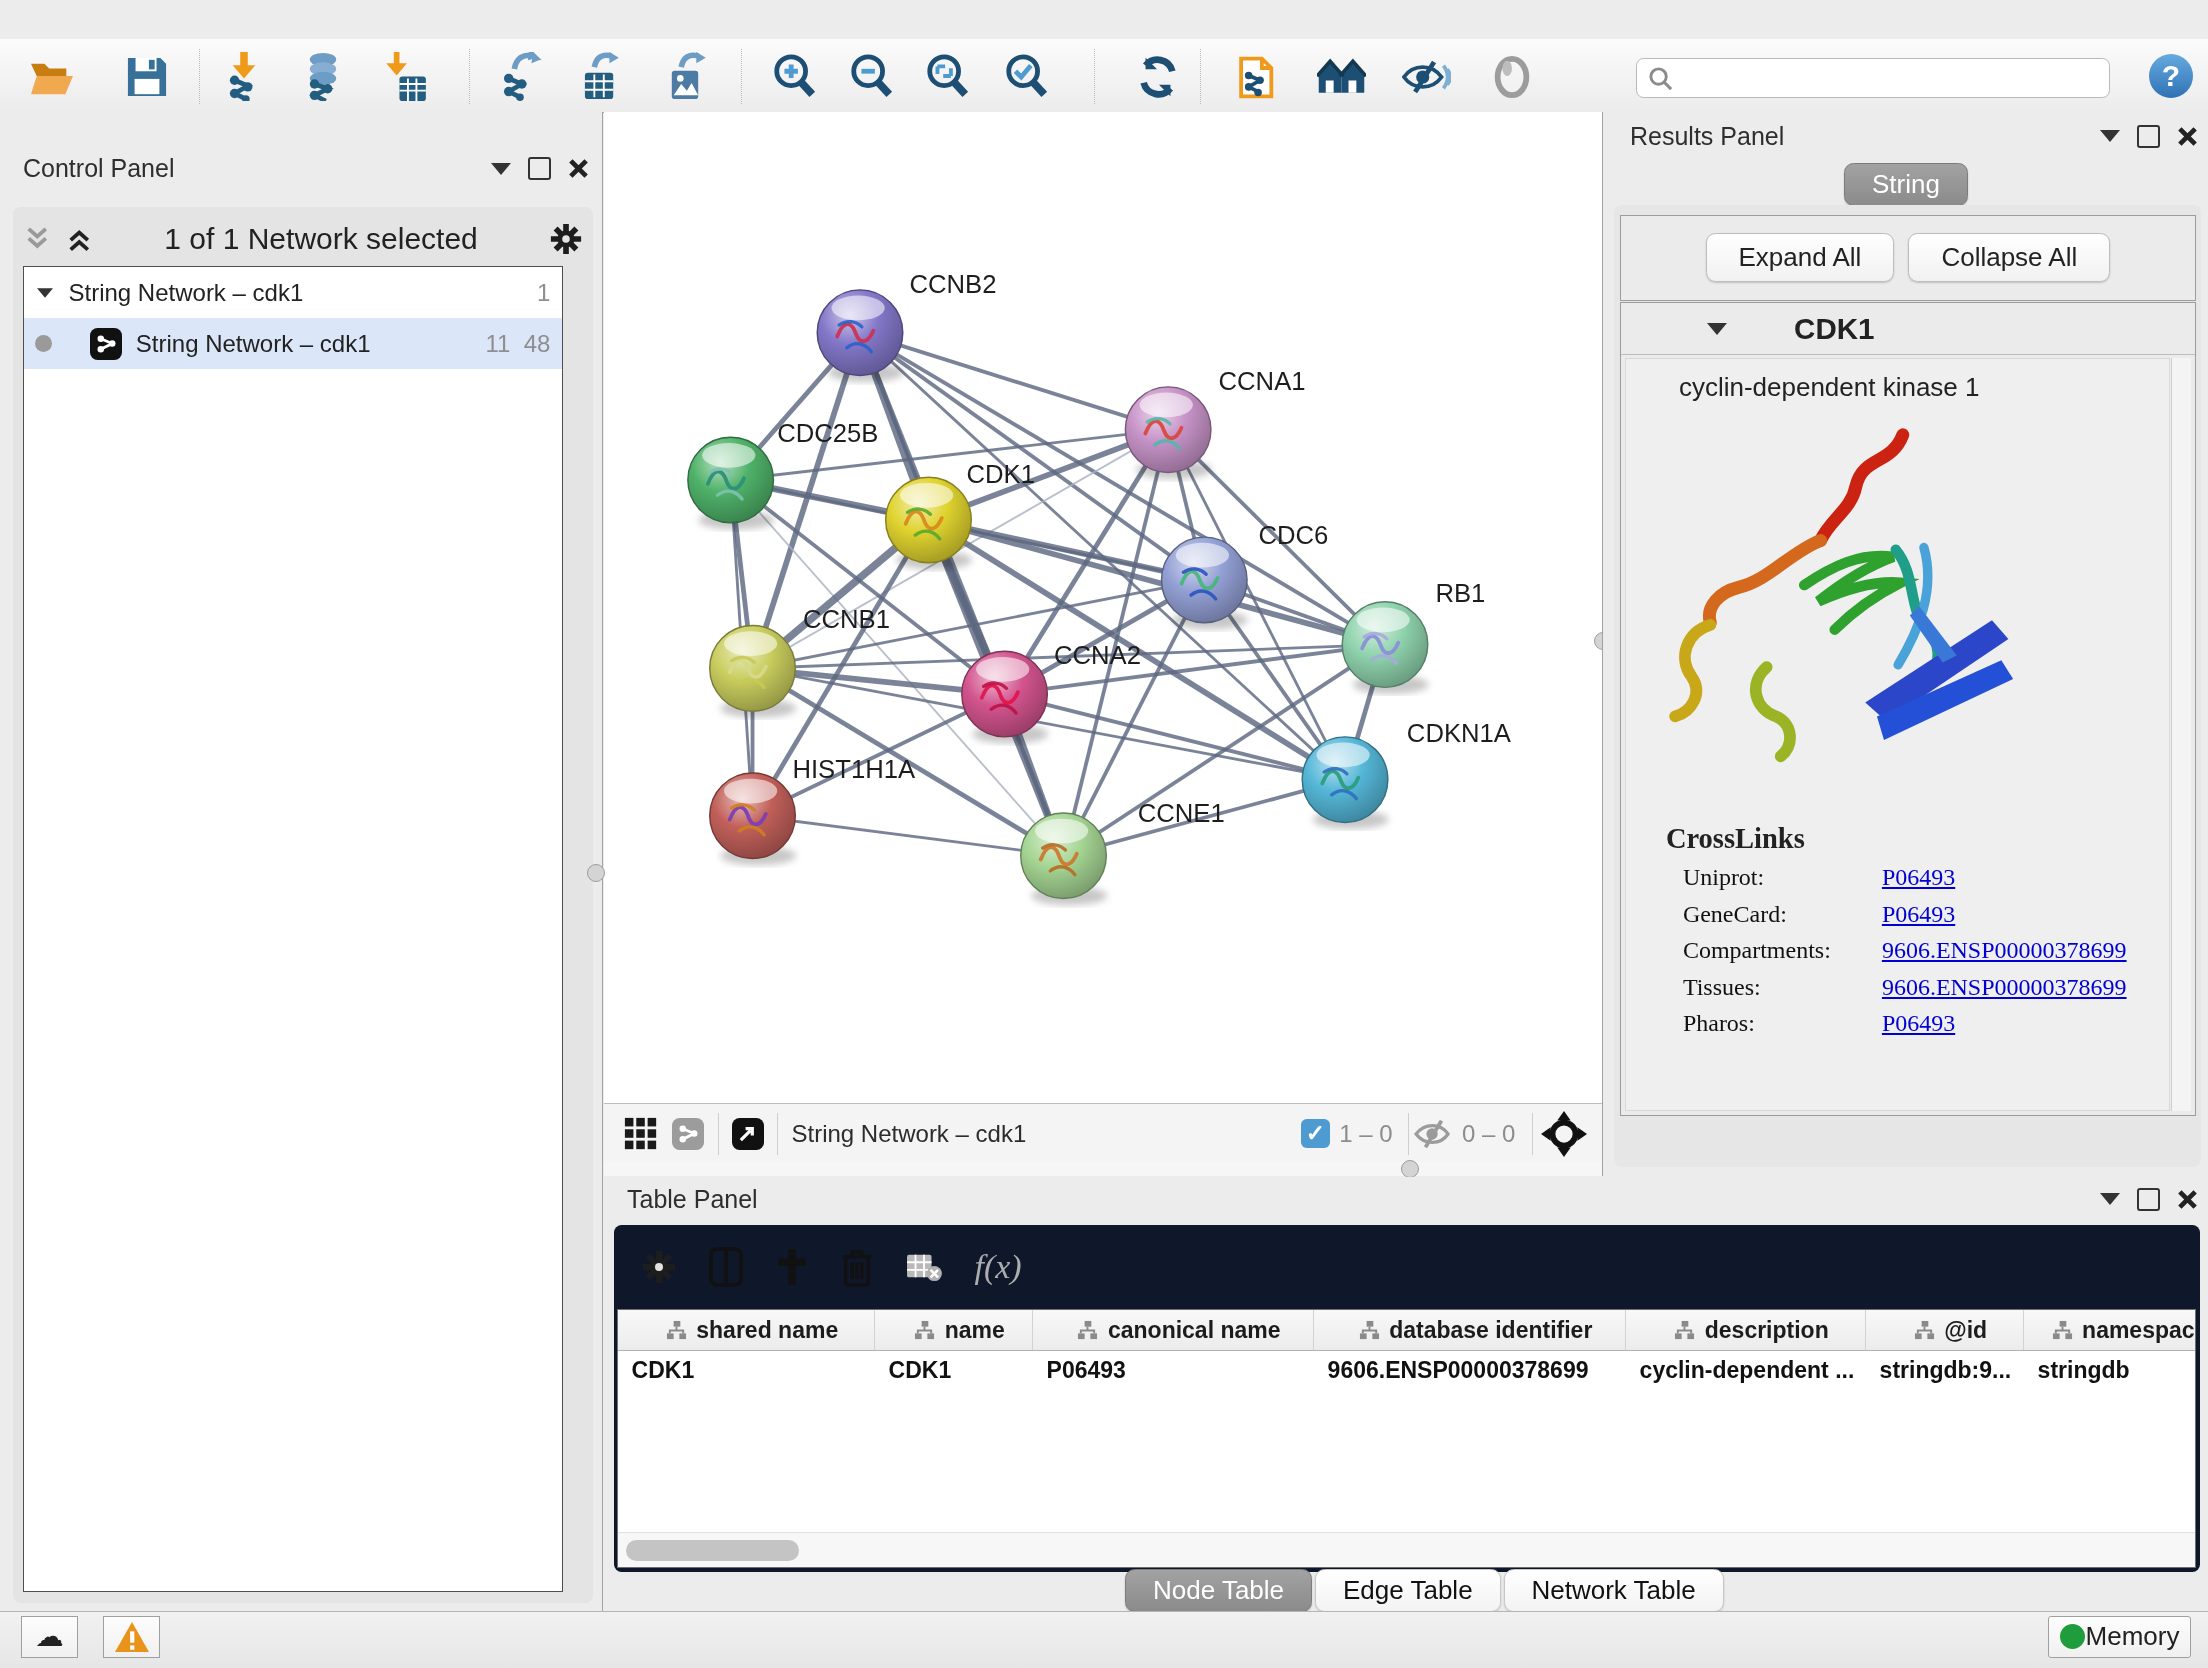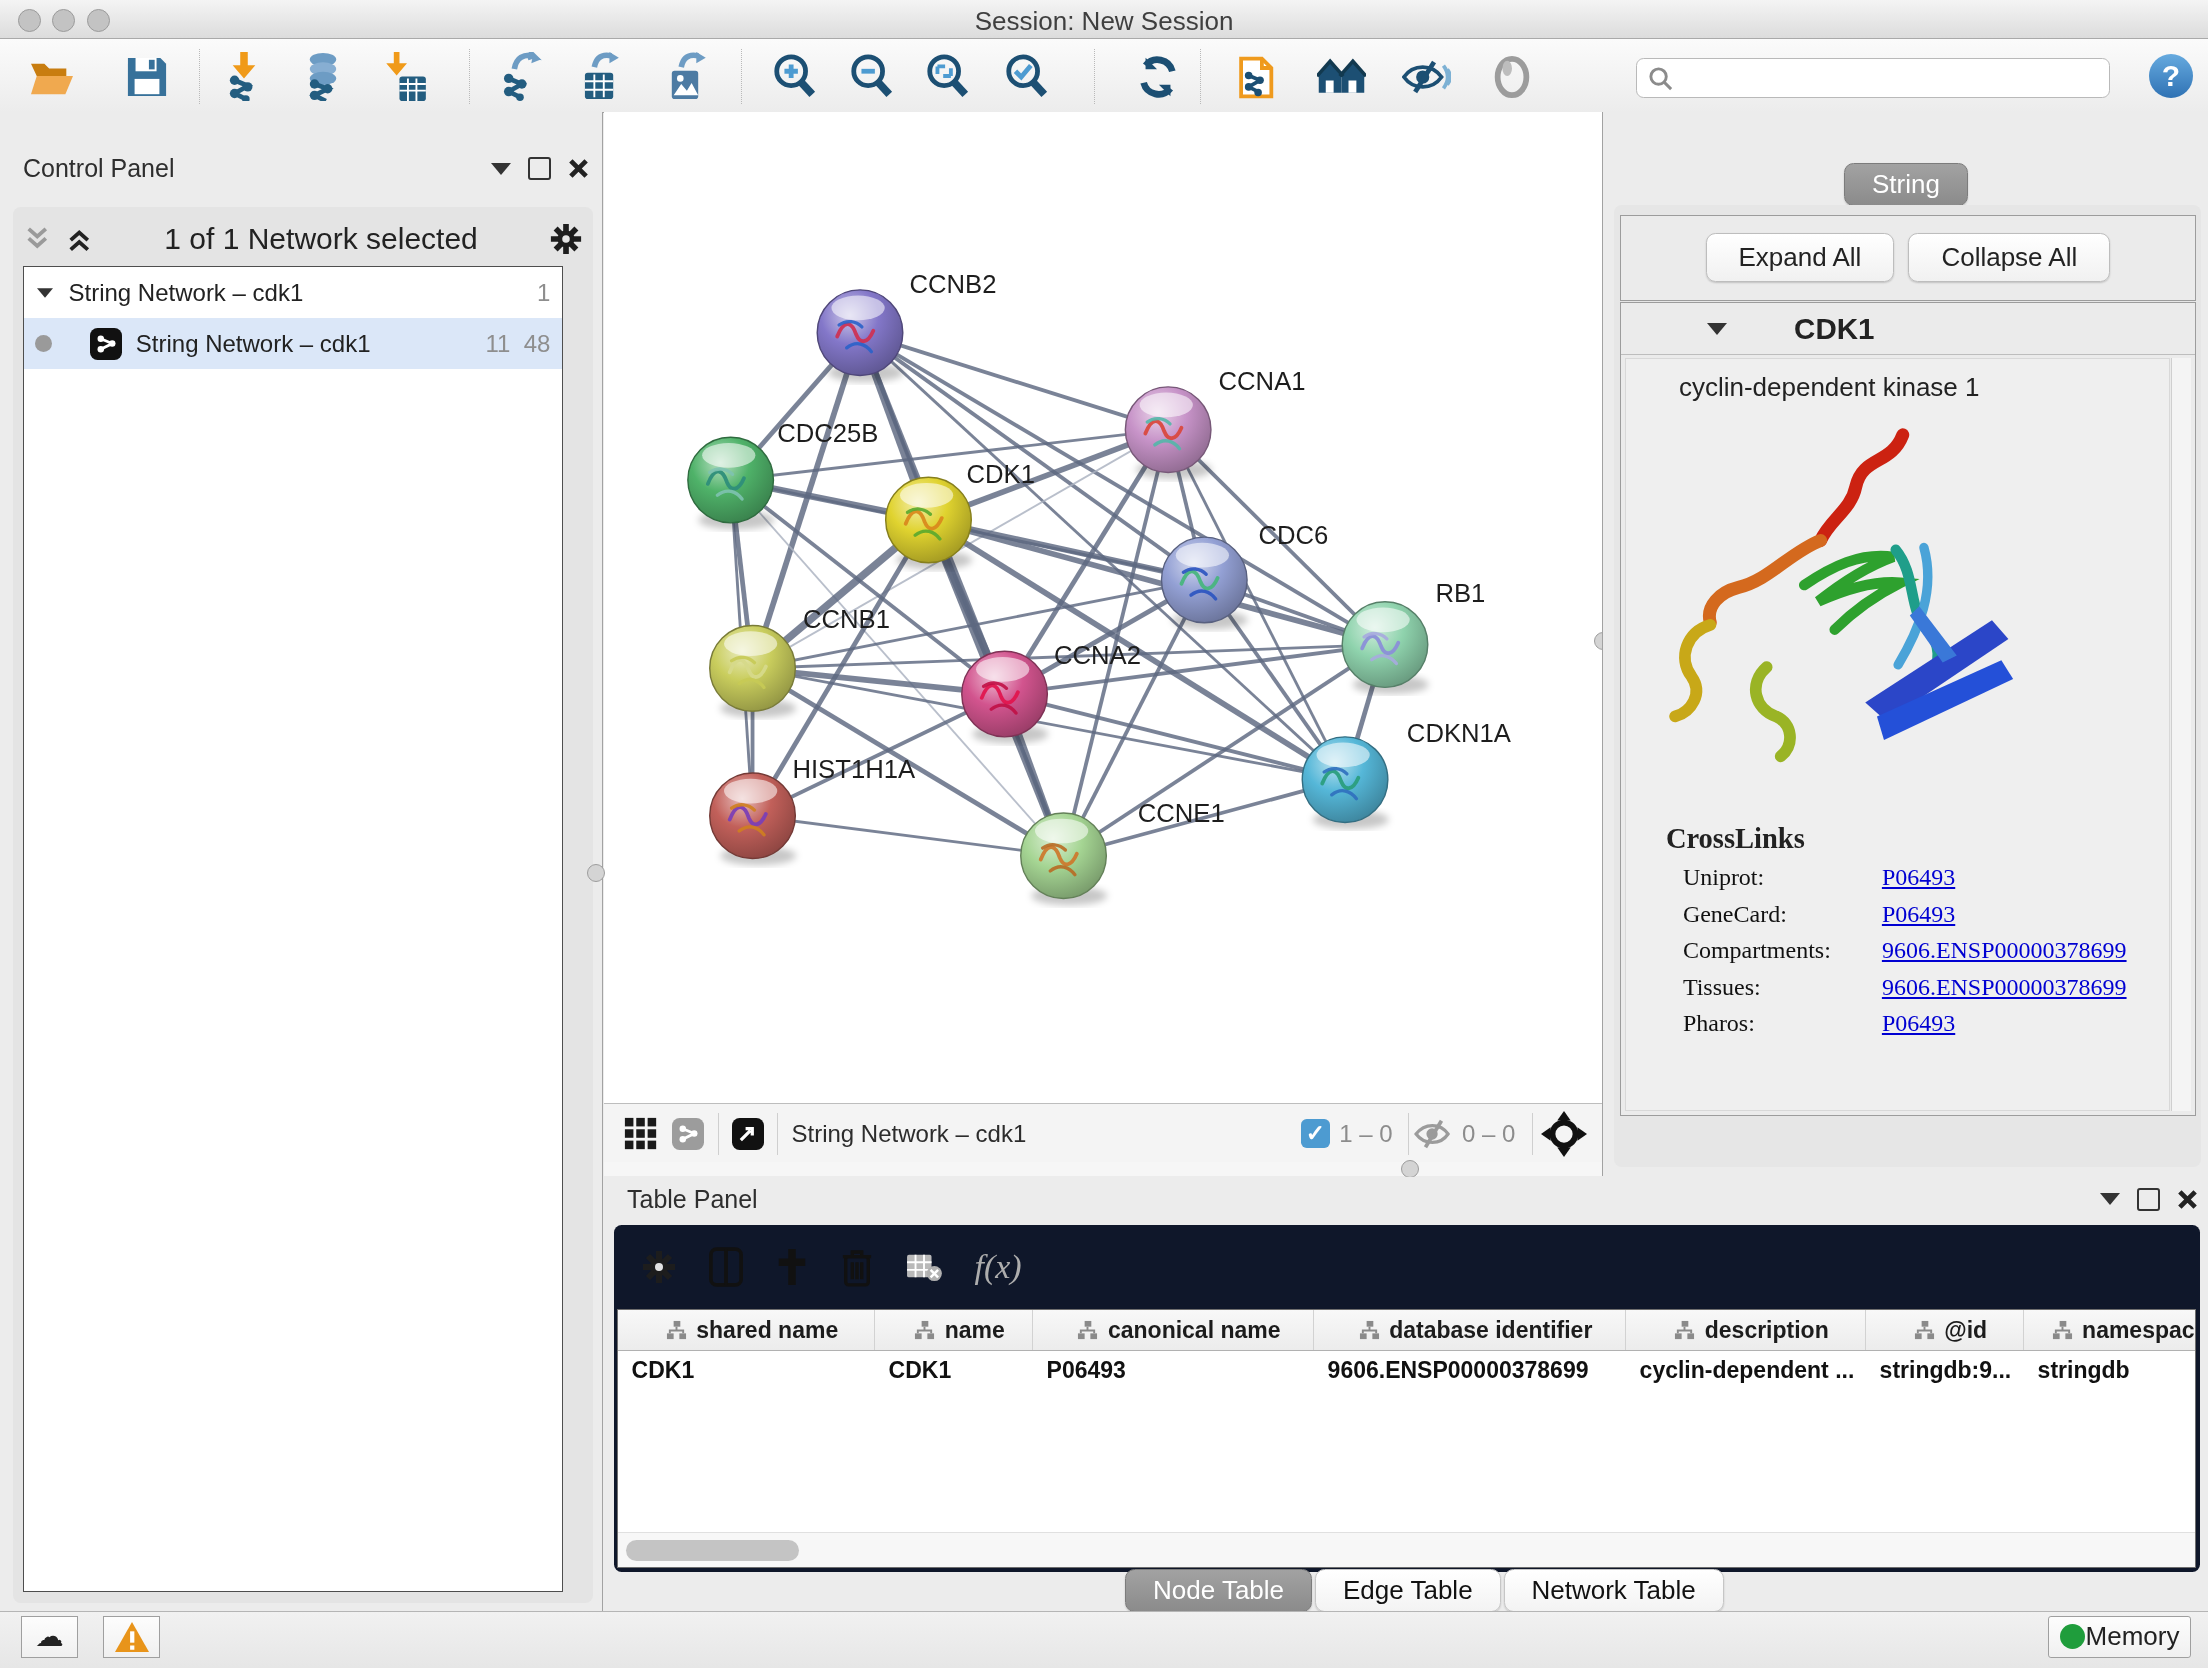--- a/index.html
+++ b/index.html
@@ -103,26 +103,20 @@
   #sb-warn{left:103px;width:55px;}
   #sb-mem{left:2048px;width:141px;gap:1px;font-size:26px;border-radius:2.9px;}
   #sb-mem .gdot{width:25px;height:25px;border-radius:50%;background:#1f9d3c;}
   svg{display:block;}
 </style>
 </head>
 <body>
 
 <div id="window">
 
-  <div id="titlebar">
-    <div class="traffic" style="left:18px"></div>
-    <div class="traffic" style="left:52px"></div>
-    <div class="traffic" style="left:87px"></div>
-    <div id="wt-title">Session: New Session</div>
-  </div>
 
   <div id="toolbar">
     <div class="tbtn" style="left:27.6px">
       <svg width="46" height="42" viewBox="0 0 48 44">
           <path d="M2 8 h14 l5 5 h18 v8 H8 Z" fill="#c87d10"></path>
           <path d="M8 21 h38 l-8 19 H2 Z" fill="#f0a94f"></path>
         </svg>
     </div>
     <div class="tbtn" style="left:122px">
       <svg width="42" height="42" viewBox="0 0 44 44">
@@ -596,20 +590,30 @@
           <path d="M0 24 l10 -7 v14 Z"></path>
           <path d="M48 24 l-10 -7 v14 Z"></path>
         </g>
       </svg>
   </div>
   <div id="divider-strip">
       <div class="grip" style="left:797px;top:-1.9px"></div>
     </div>
 
   <div id="results-panel">
+    <div id="rp-head">
+      <span class="ptitle">Results Panel</span>
+      <span class="pctl">
+        <span class="tri"></span>
+        <span class="boxicon"></span>
+        <svg width="21" height="21" viewBox="0 0 22 22">
+            <path d="M3 3 L19 19 M19 3 L3 19" stroke="#222" stroke-width="5"></path>
+          </svg>
+      </span>
+    </div>
     <div id="rp-tab">
         <span class="tab active">String</span>
       </div>
     <div id="rp-inner">
       <div id="rp-box1">
         <span class="rp-btn">Expand All</span>
         <span class="rp-btn">Collapse All</span>
       </div>
       <div id="rp-box2">
         <div id="rp-generow">

